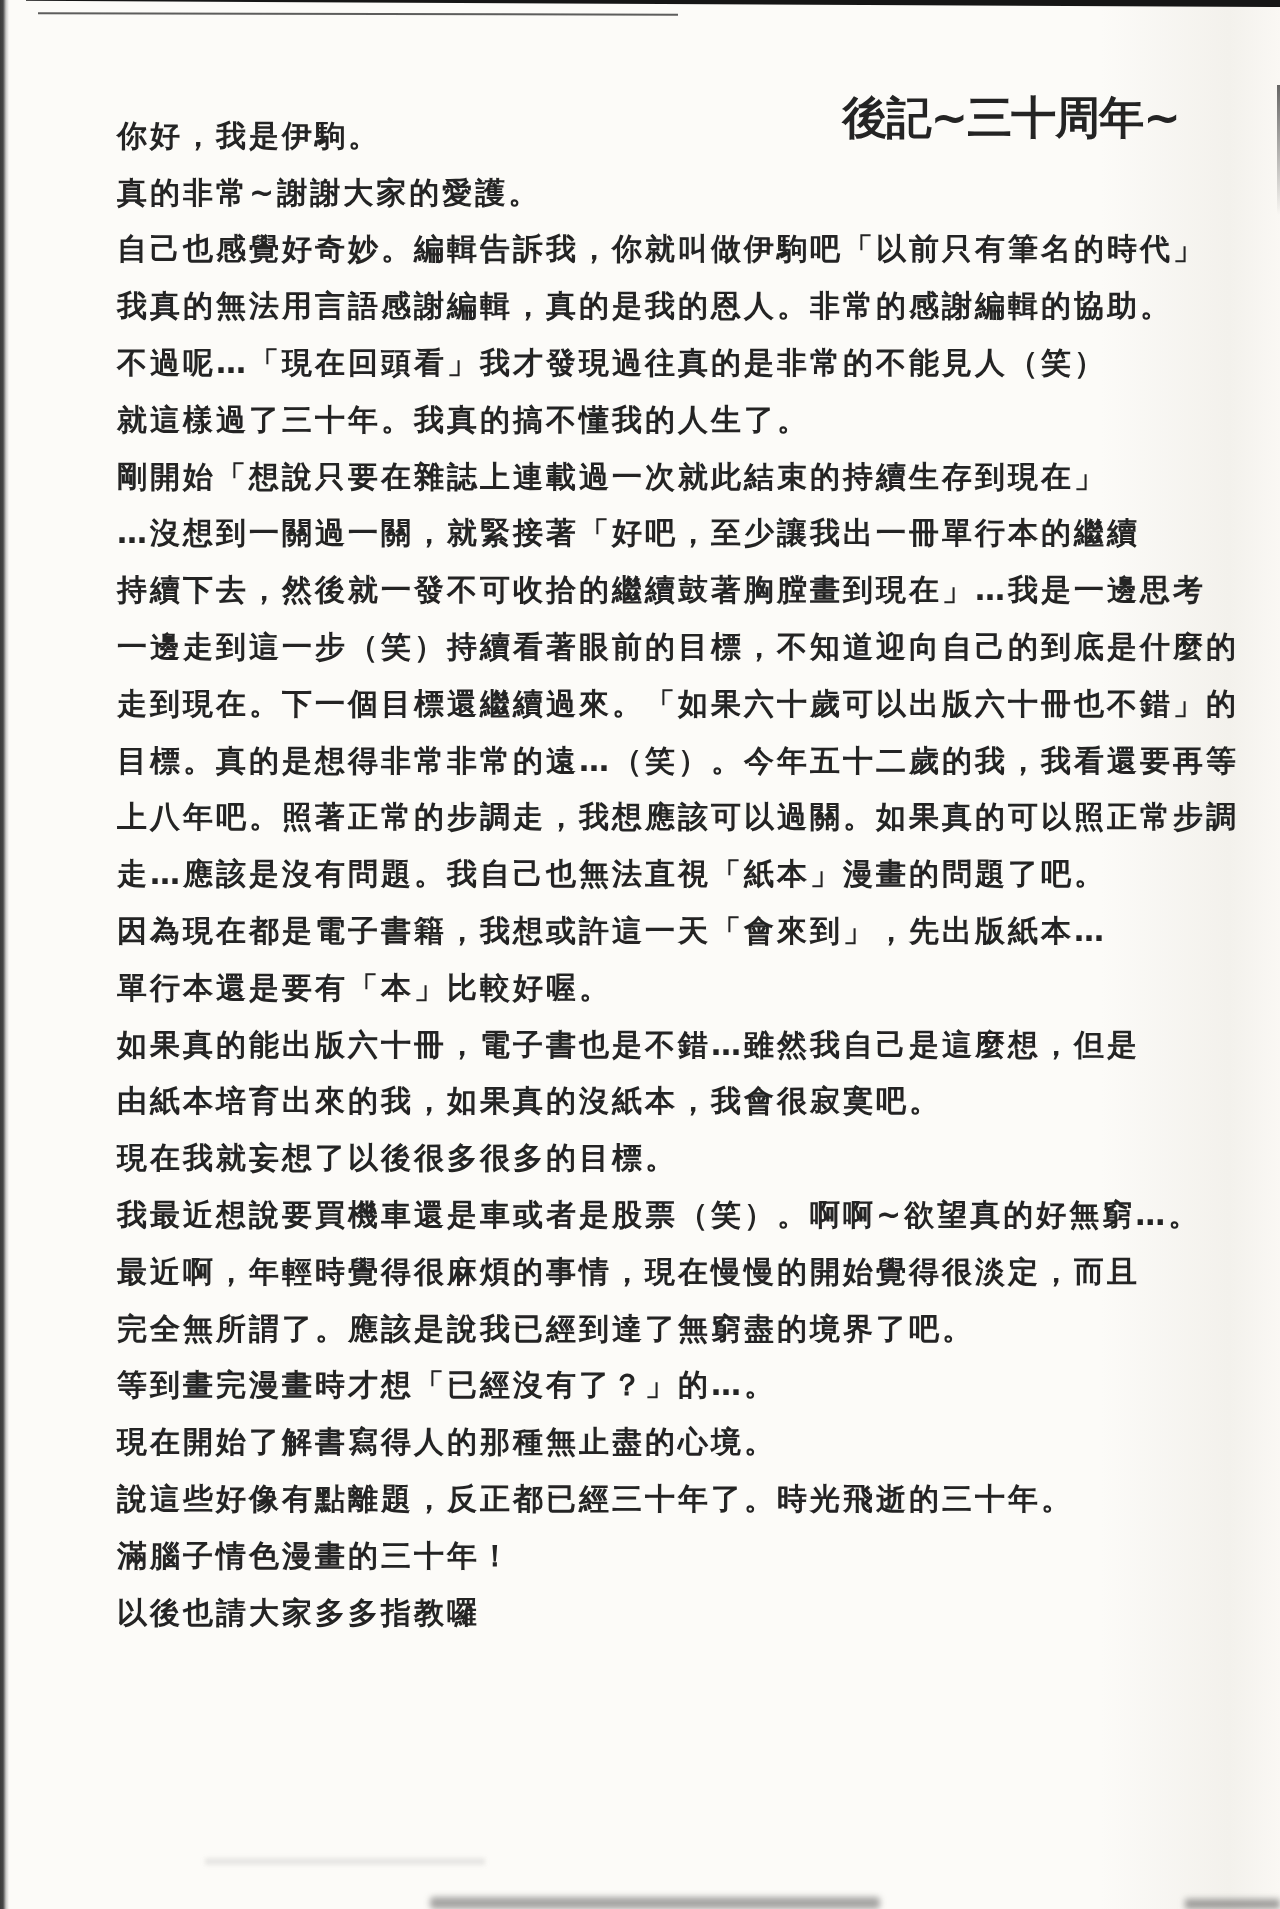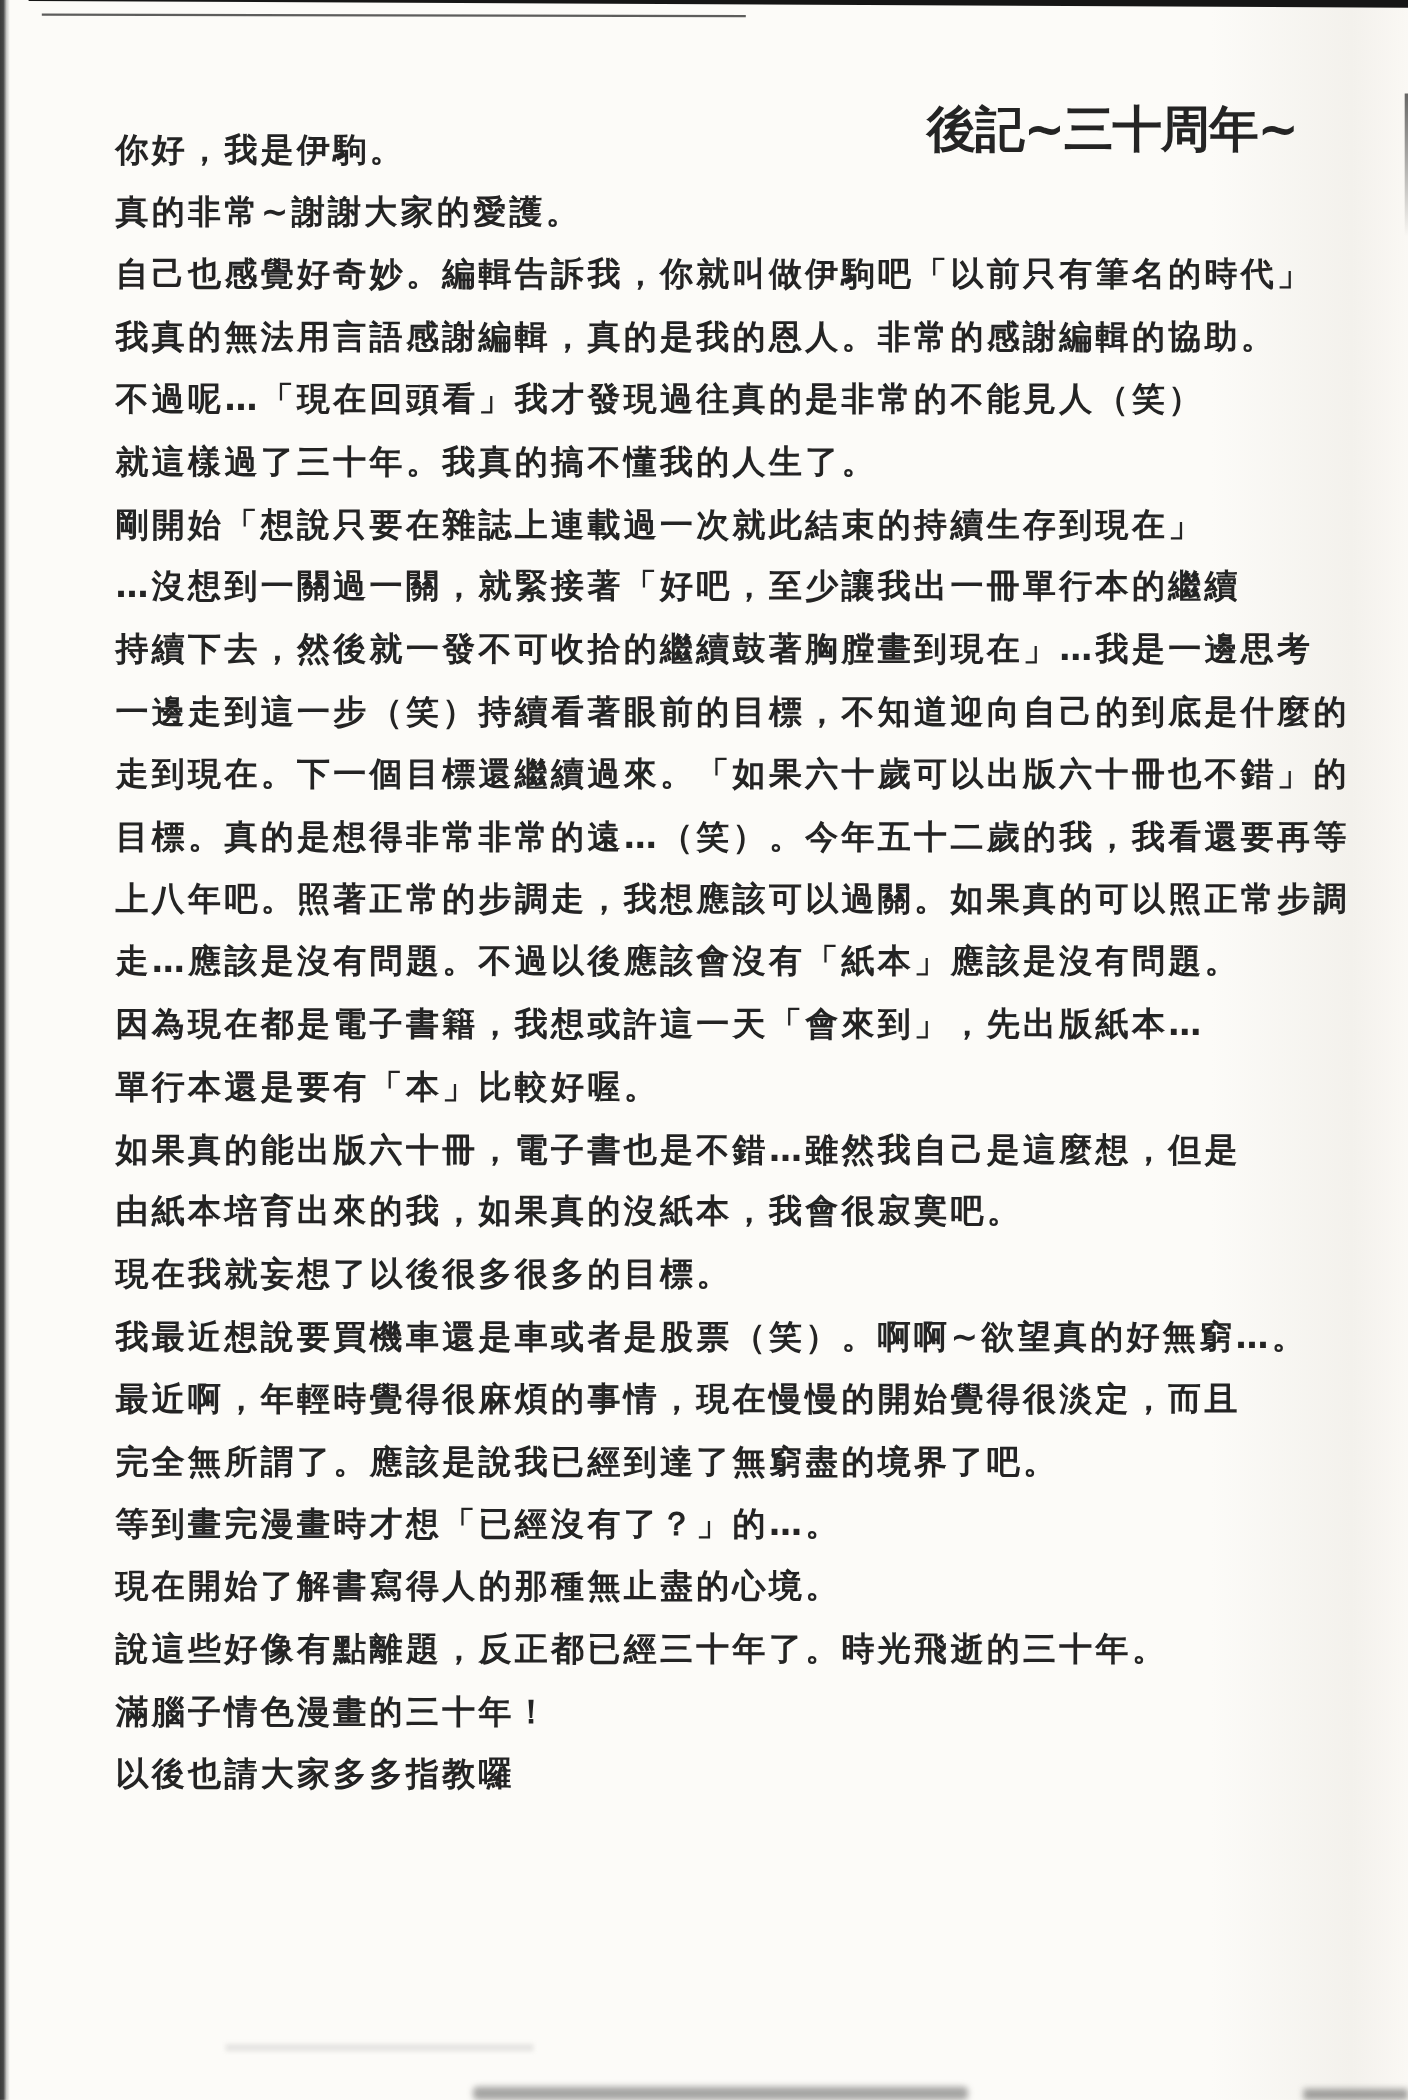--- a/index.html
+++ b/index.html
@@ -68,20 +68,21 @@
   }
   .text-line{
     height:56.8px;
     display:flex;
     align-items:center;
     font-size:30px;
     font-weight:bold;
     letter-spacing:3px;
     color:var(--ink);
     white-space:nowrap;
+    margin-left:12px;
   }
 </style>
 </head>
 <body>
 
 <div class="page">
   <div class="edge-top"></div>
   <div class="edge-top-thin"></div>
   <div class="edge-left"></div>
   <div class="edge-right-sliver"></div>
@@ -95,21 +96,21 @@
       <div class="text-line">我真的無法用言語感謝編輯，真的是我的恩人。非常的感謝編輯的協助。</div>
       <div class="text-line">不過呢…「現在回頭看」我才發現過往真的是非常的不能見人（笑）</div>
       <div class="text-line">就這樣過了三十年。我真的搞不懂我的人生了。</div>
       <div class="text-line">剛開始「想說只要在雜誌上連載過一次就此結束的持續生存到現在」</div>
       <div class="text-line">…沒想到一關過一關，就緊接著「好吧，至少讓我出一冊單行本的繼續</div>
       <div class="text-line">持續下去，然後就一發不可收拾的繼續鼓著胸膛畫到現在」…我是一邊思考</div>
       <div class="text-line">一邊走到這一步（笑）持續看著眼前的目標，不知道迎向自己的到底是什麼的</div>
       <div class="text-line">走到現在。下一個目標還繼續過來。「如果六十歲可以出版六十冊也不錯」的</div>
       <div class="text-line">目標。真的是想得非常非常的遠…（笑）。今年五十二歲的我，我看還要再等</div>
       <div class="text-line">上八年吧。照著正常的步調走，我想應該可以過關。如果真的可以照正常步調</div>
-      <div class="text-line">走…應該是沒有問題。不過以後應該會沒有「紙本」應該是沒有問題。</div>
+      <div class="text-line">走…應該是沒有問題。我自己也無法直視「紙本」漫畫的問題了吧。</div>
       <div class="text-line">因為現在都是電子書籍，我想或許這一天「會來到」，先出版紙本…</div>
       <div class="text-line">單行本還是要有「本」比較好喔。</div>
       <div class="text-line">如果真的能出版六十冊，電子書也是不錯…雖然我自己是這麼想，但是</div>
       <div class="text-line">由紙本培育出來的我，如果真的沒紙本，我會很寂寞吧。</div>
       <div class="text-line">現在我就妄想了以後很多很多的目標。</div>
       <div class="text-line">我最近想說要買機車還是車或者是股票（笑）。啊啊~欲望真的好無窮…。</div>
       <div class="text-line">最近啊，年輕時覺得很麻煩的事情，現在慢慢的開始覺得很淡定，而且</div>
       <div class="text-line">完全無所謂了。應該是說我已經到達了無窮盡的境界了吧。</div>
       <div class="text-line">等到畫完漫畫時才想「已經沒有了？」的…。</div>
       <div class="text-line">現在開始了解書寫得人的那種無止盡的心境。</div>

